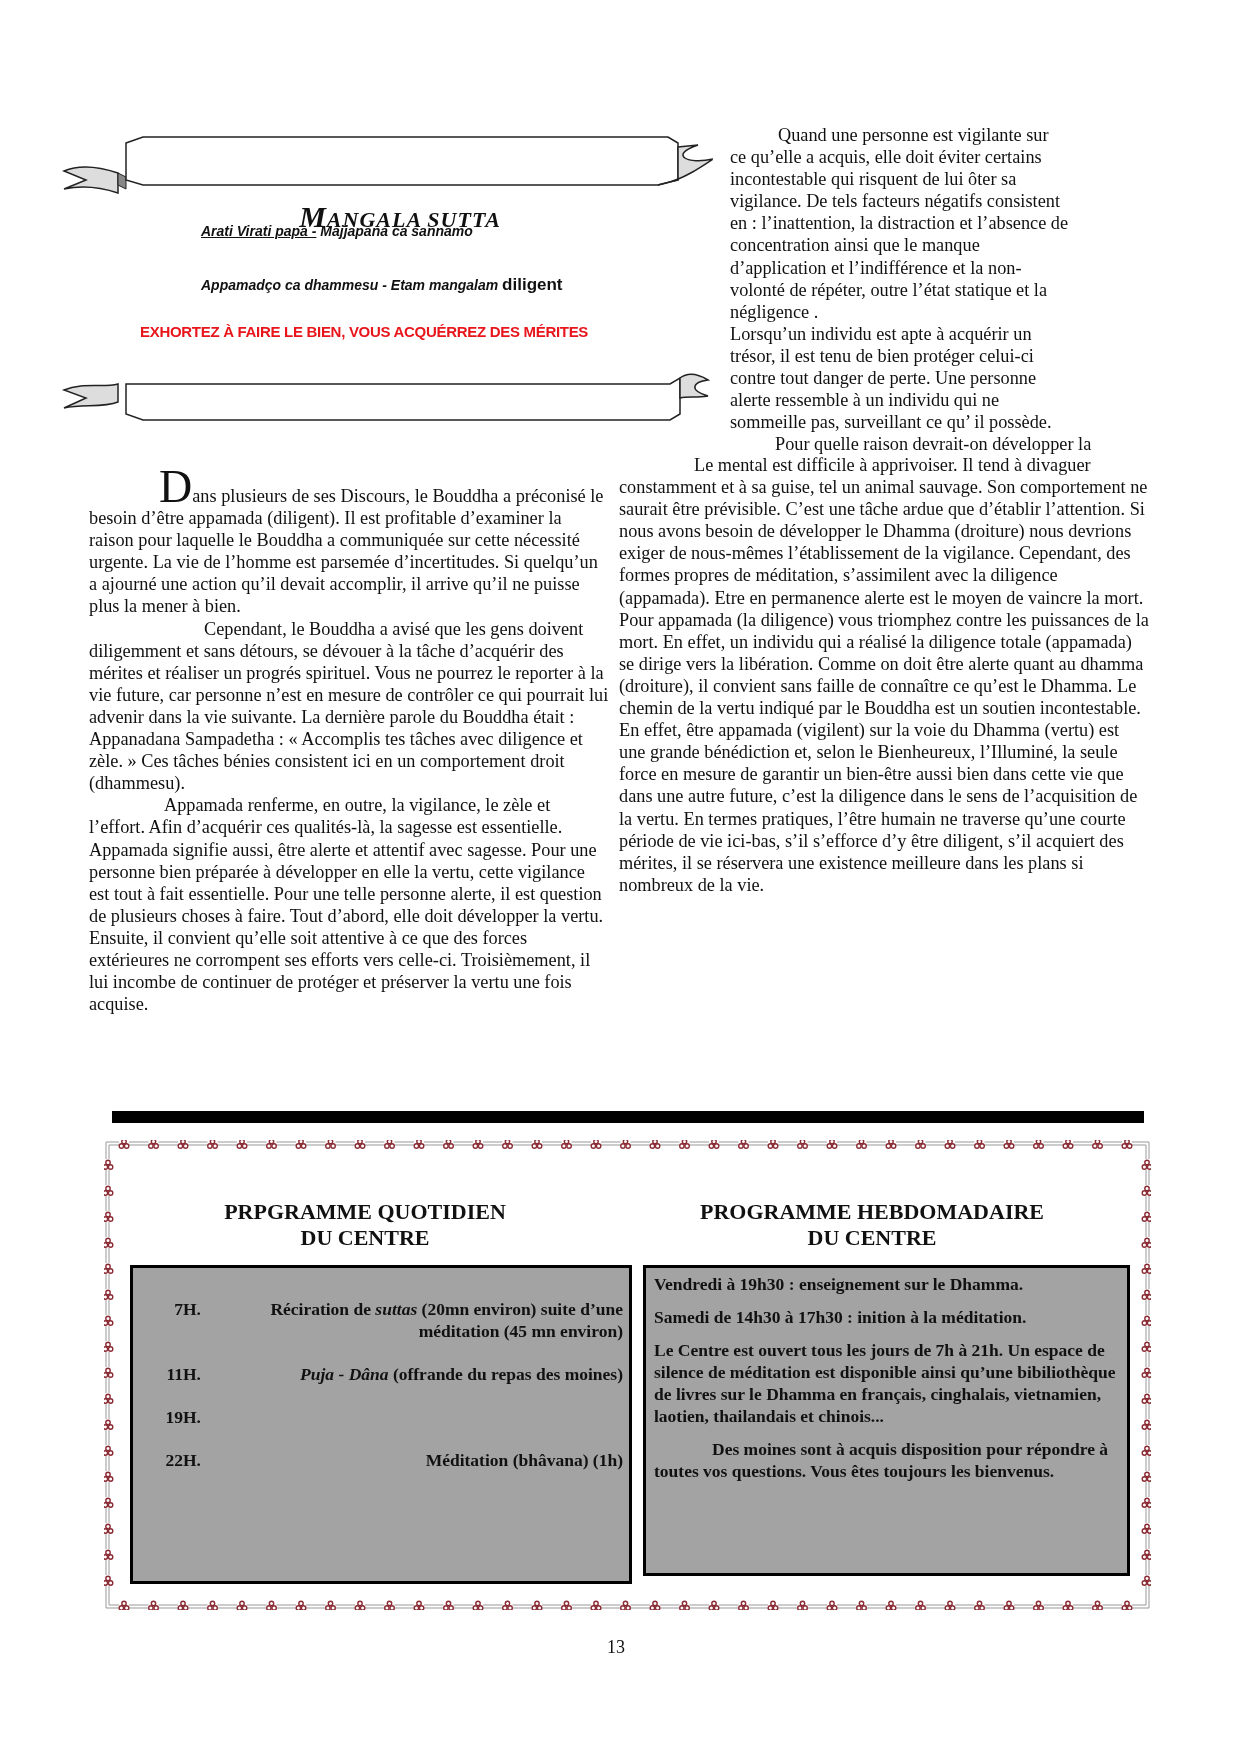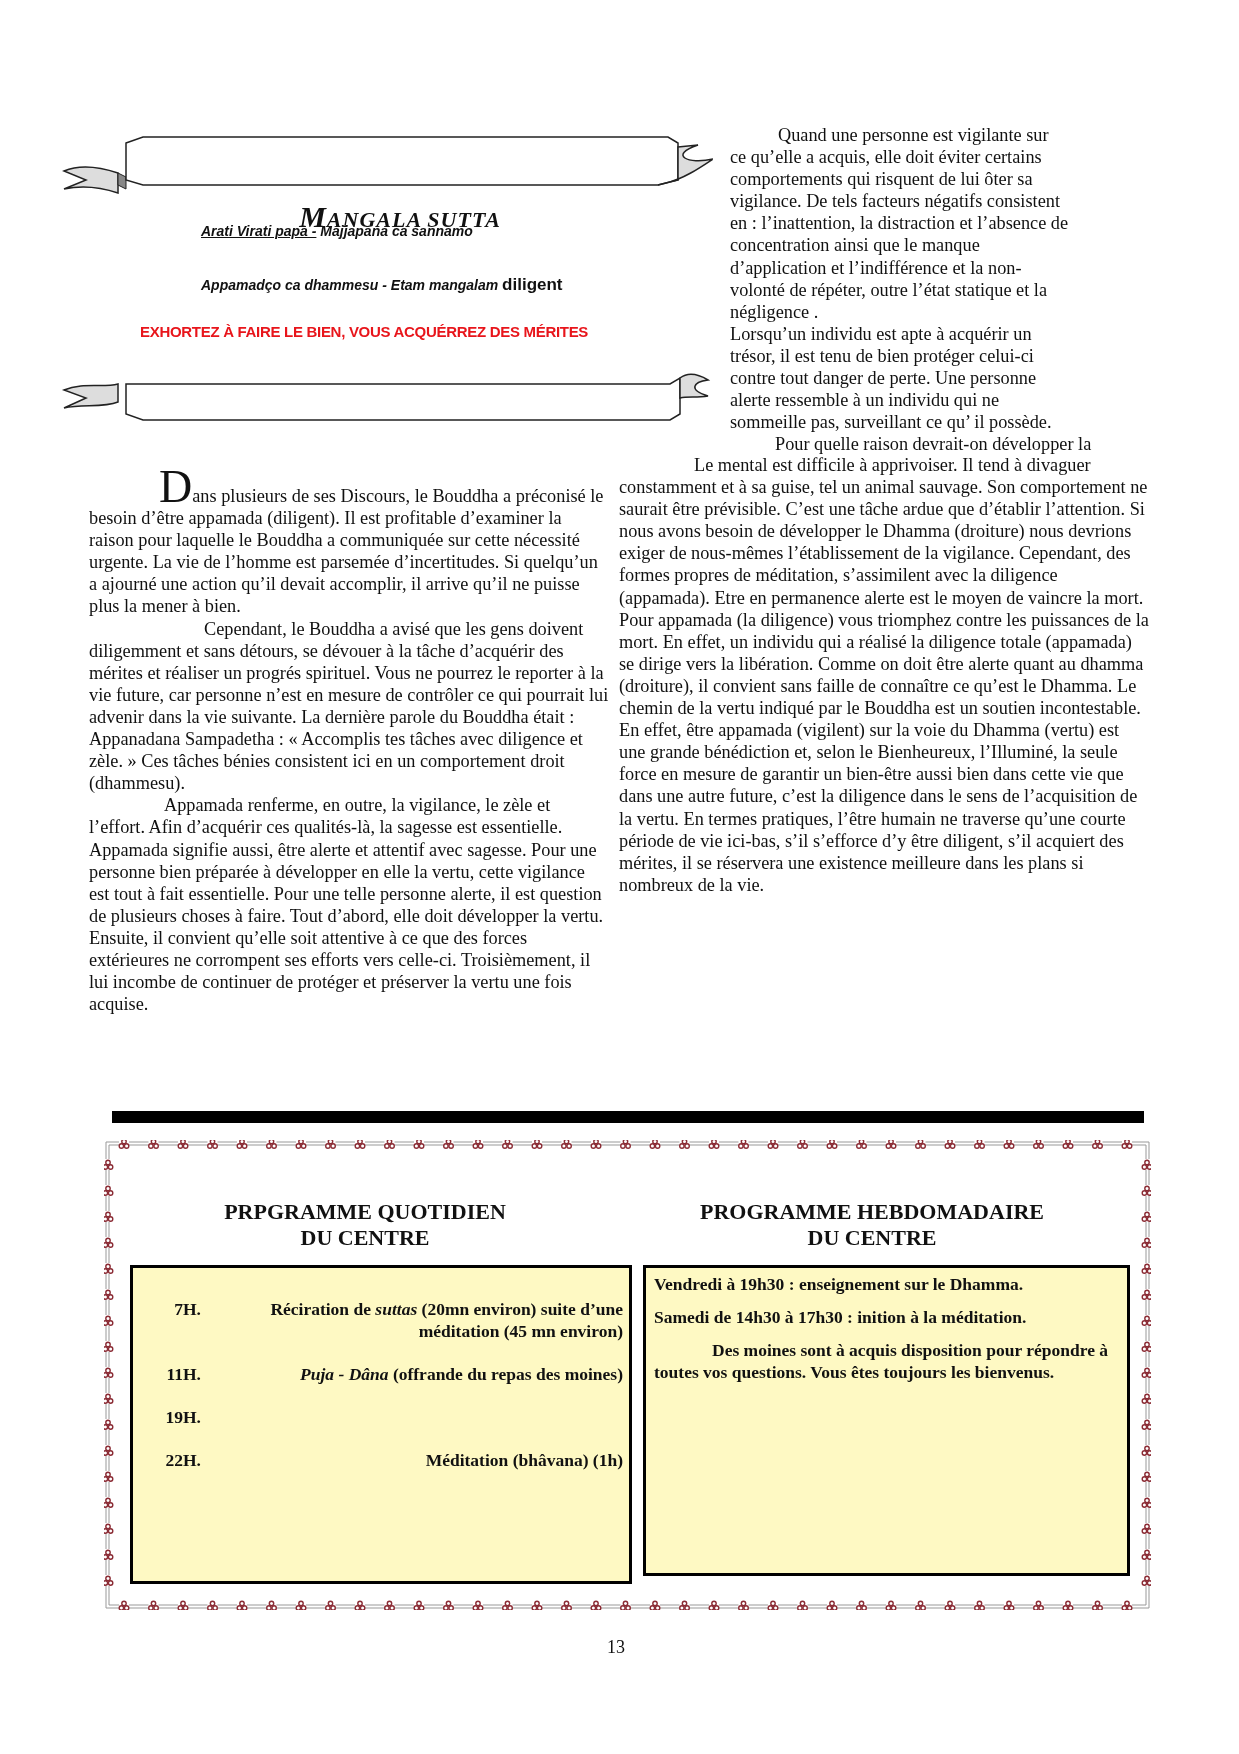--- a/index.html
+++ b/index.html
@@ -38,21 +38,21 @@
     .black-bar { left: 112px; top: 1111px; width: 1032px; height: 12px; background: #000; }
 
     
     .frame { left: 104px; top: 1140px; width: 1047px; height: 470px; }
 
     .prog-title { font-family: "Liberation Serif", serif; font-weight: bold;
       font-size: 22px; line-height: 26px; text-align: center; }
     .pt-left { left: 135px; top: 1199px; width: 460px; }
     .pt-right { left: 632px; top: 1199px; width: 480px; }
 
-    .box { border: 3px solid #000; background: #fef9c3; }
+    .box { border: 3px solid #000; background: #a3a3a3; }
     .box-left { left: 130px; top: 1265px; width: 496px; height: 313px; }
     .box-right { left: 643px; top: 1265px; width: 481px; height: 305px; }
 
     .daily { position: absolute; left: 10px; top: 30px; width: 480px;
       font-family: "Liberation Serif", serif; font-weight: bold; font-size: 17.5px; line-height: 22px; text-align: right; }
     .daily-row { display: flex; margin-bottom: 21px; }
     .daily-time { width: 58px; flex: 0 0 58px; }
     .daily-desc { flex: 1; }
     .daily-desc i { font-style: italic; }
 
@@ -88,21 +88,21 @@
 <div class="abs sub1"><u>Arati Virati papa -</u><span> Majjapana ca sannamo</span></div>
 
 <div class="abs sub2"><span>Appamadço ca dhammesu - Etam mangalam </span><span class="big">diligent</span></div>
 
 <div class="abs exhort">EXHORTEZ À FAIRE LE BIEN, VOUS ACQUÉRREZ DES MÉRITES</div>
 
 <div class="abs body-text col-right-top">
   <div id="rt-lines">
       <div class="right-top-line" style="padding-left: 48px; margin-left: -16px;">Quand une personne est vigilante sur</div>
       <div class="right-top-line" style="padding-left: 0px; margin-left: -16px;">ce qu’elle a acquis, elle doit éviter certains</div>
-      <div class="right-top-line" style="padding-left: 0px; margin-left: -16px;">comportements qui risquent de lui ôter sa</div>
+      <div class="right-top-line" style="padding-left: 0px; margin-left: -16px;">incontestable qui risquent de lui ôter sa</div>
       <div class="right-top-line" style="padding-left: 0px; margin-left: -16px;">vigilance. De tels facteurs négatifs consistent</div>
       <div class="right-top-line" style="padding-left: 0px; margin-left: -16px;">en : l’inattention, la distraction et l’absence de</div>
       <div class="right-top-line" style="padding-left: 0px; margin-left: -16px;">concentration ainsi que le manque</div>
       <div class="right-top-line" style="padding-left: 0px; margin-left: -16px;">d’application et l’indifférence et la non-</div>
       <div class="right-top-line" style="padding-left: 0px; margin-left: -16px;">volonté de répéter, outre l’état statique et la</div>
       <div class="right-top-line" style="padding-left: 0px; margin-left: -16px;">négligence .</div>
       <div class="right-top-line" style="padding-left: 0px; margin-left: -16px;">Lorsqu’un individu est apte à acquérir un</div>
       <div class="right-top-line" style="padding-left: 0px; margin-left: -16px;">trésor, il est tenu de bien protéger celui-ci</div>
       <div class="right-top-line" style="padding-left: 0px; margin-left: -16px;">contre tout danger de perte. Une personne</div>
       <div class="right-top-line" style="padding-left: 0px; margin-left: -16px;">alerte ressemble à un individu qui ne</div>
@@ -787,17 +787,18 @@
         <div class="daily-time">22H.</div>
         <div class="daily-desc">Méditation (bhâvana)  (1h)</div>
       </div>
     </div>
 </div>
 
 <div class="abs box box-right">
   <div class="weekly">
     <p>Vendredi à 19h30 :  enseignement sur le Dhamma.</p>
     <p>Samedi de 14h30 à 17h30 : inition à la méditation.</p>
+    <p>Le Centre est ouvert tous les jours de 7h à 21h. Un espace de silence de méditation est disponible ainsi qu’une bibiliothèque de livres sur le Dhamma en français, cinghalais, vietnamien, laotien, thailandais et chinois...</p>
     <p class="ind">Des moines sont à acquis disposition pour répondre à toutes vos questions. Vous êtes toujours les bienvenus.</p>
   </div>
 </div>
 
 <div class="abs page-num">13</div>
 
 </body></html>

